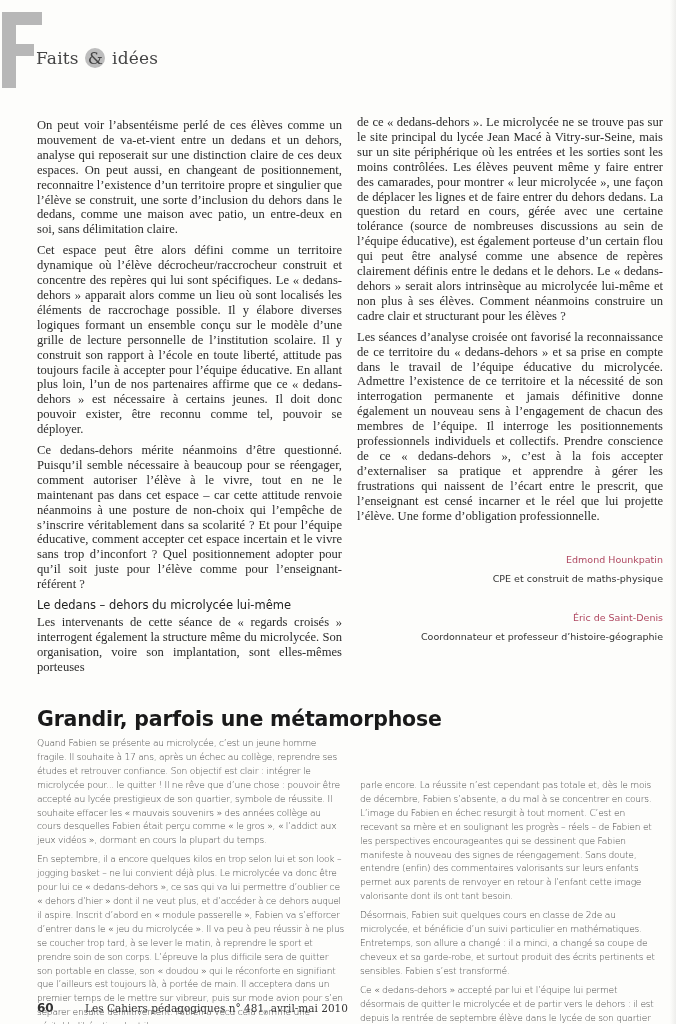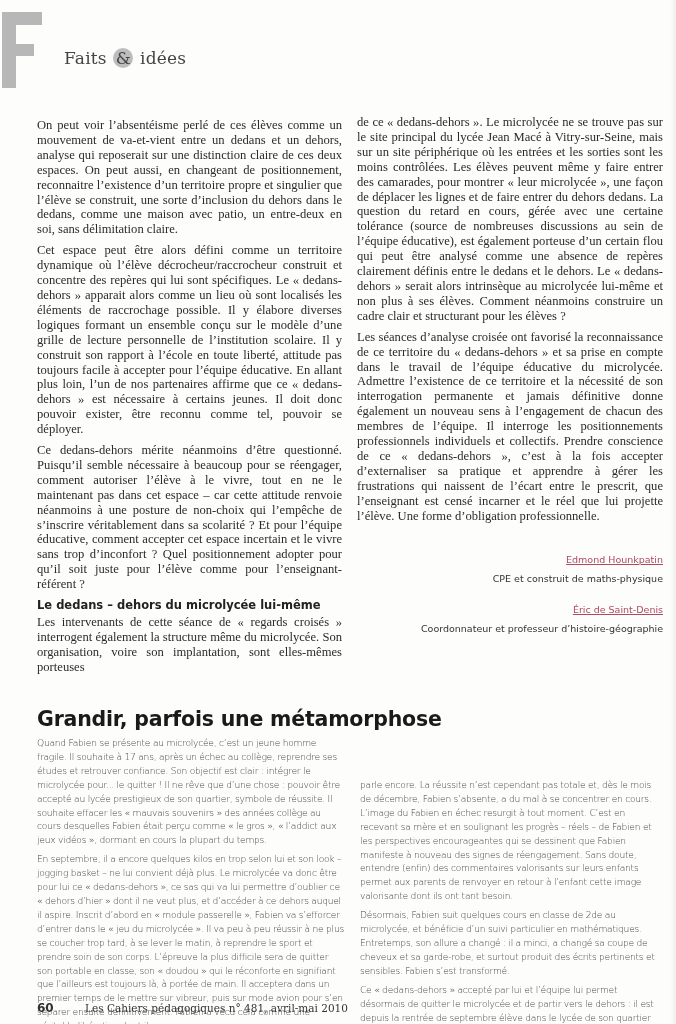--- a/index.html
+++ b/index.html
@@ -11,39 +11,38 @@
   .big-f-shape {
     position: absolute; left: 2px; top: 12px; width: 40px; height: 76px;
   }
   .big-f-shape .stem { position: absolute; left: 0; top: 0; width: 14px; height: 76px; background: #b7b7b7; }
   .big-f-shape .top { position: absolute; left: 0; top: 0; width: 40px; height: 13px; background: #b7b7b7; }
   .big-f-shape .mid { position: absolute; left: 0; top: 32px; width: 32px; height: 12px; background: #b7b7b7; }
   .section-title {
     position: absolute; left: 36px; top: 48px;
     font-family: "DejaVu Serif", serif; font-size: 17px; color: #444; font-weight: 300;
     letter-spacing: 0.2px;
-    margin-left: 28px;
   }
   .amp {
     display: inline-block; width: 20px; height: 20px; border-radius: 50%;
     background: #bdbdbd; text-align: center; line-height: 20px; margin: 0 1px;
   }
   .col {
     position: absolute; font-family: "Liberation Serif", serif; font-size: 12.6px;
     line-height: 14.9px; color: #2b2b2b; text-align: justify;
   }
   .col p { margin: 0 0 6px 0; }
   .col-left { left: 37px; top: 118px; width: 305px; }
   .col-right { left: 357px; top: 115px; width: 306px; }
   .subhead {
-    font-family: "DejaVu Sans", sans-serif; font-weight: bold; font-size: 11.5px;
+    font-family: "DejaVu Sans", sans-serif; font-weight: normal; font-size: 11.5px;
     margin: 4px 0 2px 0; color: #222; text-align: left;
   }
   .sig { text-align: right; font-family: "DejaVu Sans", sans-serif; font-size: 9.5px; }
-  .sig-name { color: #b04a63; margin-top: 16px; text-decoration: underline; }
+  .sig-name { color: #b04a63; margin-top: 24px; }
   .sig-role { color: #333; margin-top: 4px; }
   .article2-title {
     position: absolute; left: 37px; top: 707px;
     font-family: "DejaVu Sans", sans-serif; font-weight: bold; font-size: 20.5px;
     color: #1a1a1a; letter-spacing: -0.2px;
   }
   .col2 {
     position: absolute; font-family: "DejaVu Sans", sans-serif; font-size: 9.15px;
     line-height: 13.9px; color: #444; font-weight: 300; letter-spacing: -0.25px;
   }

